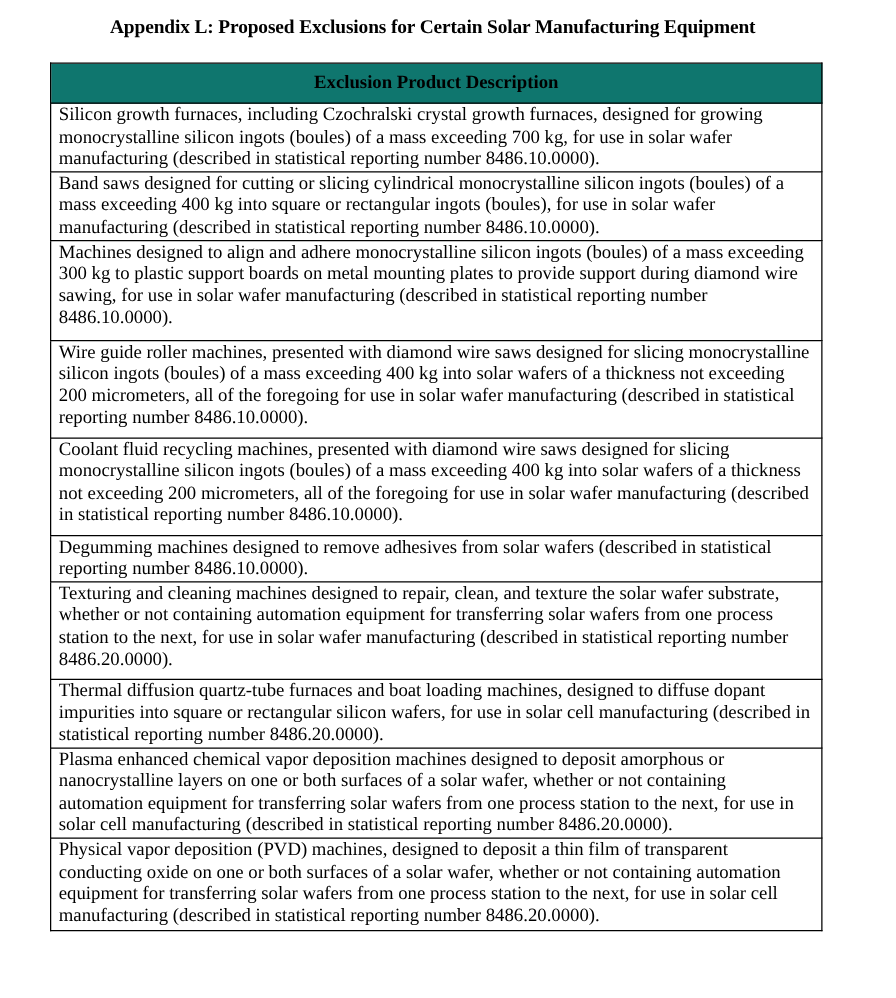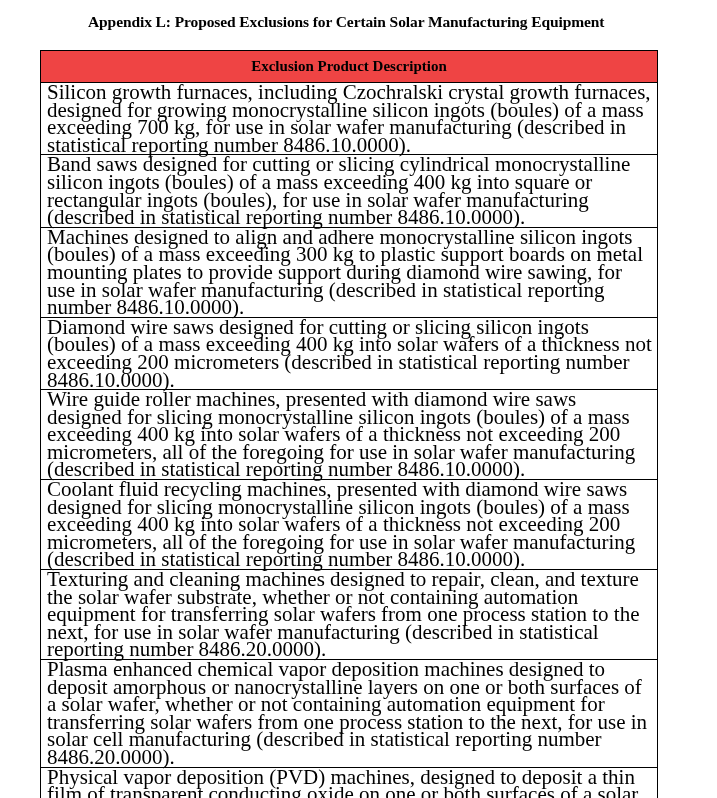--- a/index.html
+++ b/index.html
@@ -9,26 +9,26 @@
   }
   .title {
     position: absolute; left: 72px; top: 13px;
     font-size: 15.5px; font-weight: bold; letter-spacing: -0.1px; margin-left: 16px;
   }
   table {
     position: absolute; left: 40px; top: 50px; width: 618px;
     border-collapse: collapse;
   }
   th {
-    background: #ef4444; border: 1px solid #000;
+    background: #0f766e; border: 1px solid #000;
     font-size: 15px; font-weight: bold; height: 31px; padding: 0;
     text-align: center;
   }
   td {
-    border: 1px solid #000; font-size: 21px; line-height: 17.6px;
+    border: 1px solid #000; font-size: 15px; line-height: 17.6px;
     padding: 1px 5px 0 6px; vertical-align: top; text-align: left;
   }
 </style>
 </head>
 <body>
 
 <div class="title">Appendix L: Proposed Exclusions for Certain Solar Manufacturing Equipment</div>
 
 <table>
   <thead>
@@ -40,30 +40,33 @@
     <tr>
         <td style="height:50px">Silicon growth furnaces, including Czochralski crystal growth furnaces, designed for growing monocrystalline silicon ingots (boules) of a mass exceeding 700 kg, for use in solar wafer manufacturing (described in statistical reporting number 8486.10.0000).</td>
       </tr>
     <tr>
         <td style="height:50px">Band saws designed for cutting or slicing cylindrical monocrystalline silicon ingots (boules) of a mass exceeding 400 kg into square or rectangular ingots (boules), for use in solar wafer manufacturing (described in statistical reporting number 8486.10.0000).</td>
       </tr>
     <tr>
         <td style="height:78px">Machines designed to align and adhere monocrystalline silicon ingots (boules) of a mass exceeding 300 kg to plastic support boards on metal mounting plates to provide support during diamond wire sawing, for use in solar wafer manufacturing (described in statistical reporting number 8486.10.0000).</td>
       </tr>
     <tr>
-        <td style="height:50px">Diamond wire saws designed for cutting or slicing silicon ingots (boules) of a mass exceeding 400 kg into solar wafers of a thickness not exceeding 200 micrometers (described in statistical reporting number 8486.10.0000).</td>
-      </tr>
-    <tr>
         <td style="height:76px">Wire guide roller machines, presented with diamond wire saws designed for slicing monocrystalline silicon ingots (boules) of a mass exceeding 400 kg into solar wafers of a thickness not exceeding 200 micrometers, all of the foregoing for use in solar wafer manufacturing (described in statistical reporting number 8486.10.0000).</td>
       </tr>
     <tr>
         <td style="height:76px">Coolant fluid recycling machines, presented with diamond wire saws designed for slicing monocrystalline silicon ingots (boules) of a mass exceeding 400 kg into solar wafers of a thickness not exceeding 200 micrometers, all of the foregoing for use in solar wafer manufacturing (described in statistical reporting number 8486.10.0000).</td>
       </tr>
     <tr>
+        <td style="height:32px">Degumming machines designed to remove adhesives from solar wafers (described in statistical reporting number 8486.10.0000).</td>
+      </tr>
+    <tr>
         <td style="height:76px">Texturing and cleaning machines designed to repair, clean, and texture the solar wafer substrate, whether or not containing automation equipment for transferring solar wafers from one process station to the next, for use in solar wafer manufacturing (described in statistical reporting number 8486.20.0000).</td>
+      </tr>
+    <tr>
+        <td style="height:50px">Thermal diffusion quartz-tube furnaces and boat loading machines, designed to diffuse dopant impurities into square or rectangular silicon wafers, for use in solar cell manufacturing (described in statistical reporting number 8486.20.0000).</td>
       </tr>
     <tr>
         <td style="height:70px">Plasma enhanced chemical vapor deposition machines designed to deposit amorphous or nanocrystalline layers on one or both surfaces of a solar wafer, whether or not containing automation equipment for transferring solar wafers from one process station to the next, for use in solar cell manufacturing (described in statistical reporting number 8486.20.0000).</td>
       </tr>
     <tr>
         <td style="height:72px">Physical vapor deposition (PVD) machines, designed to deposit a thin film of transparent conducting oxide on one or both surfaces of a solar wafer, whether or not containing automation equipment for transferring solar wafers from one process station to the next, for use in solar cell manufacturing (described in statistical reporting number 8486.20.0000).</td>
       </tr>
   </tbody>
 </table>
 

